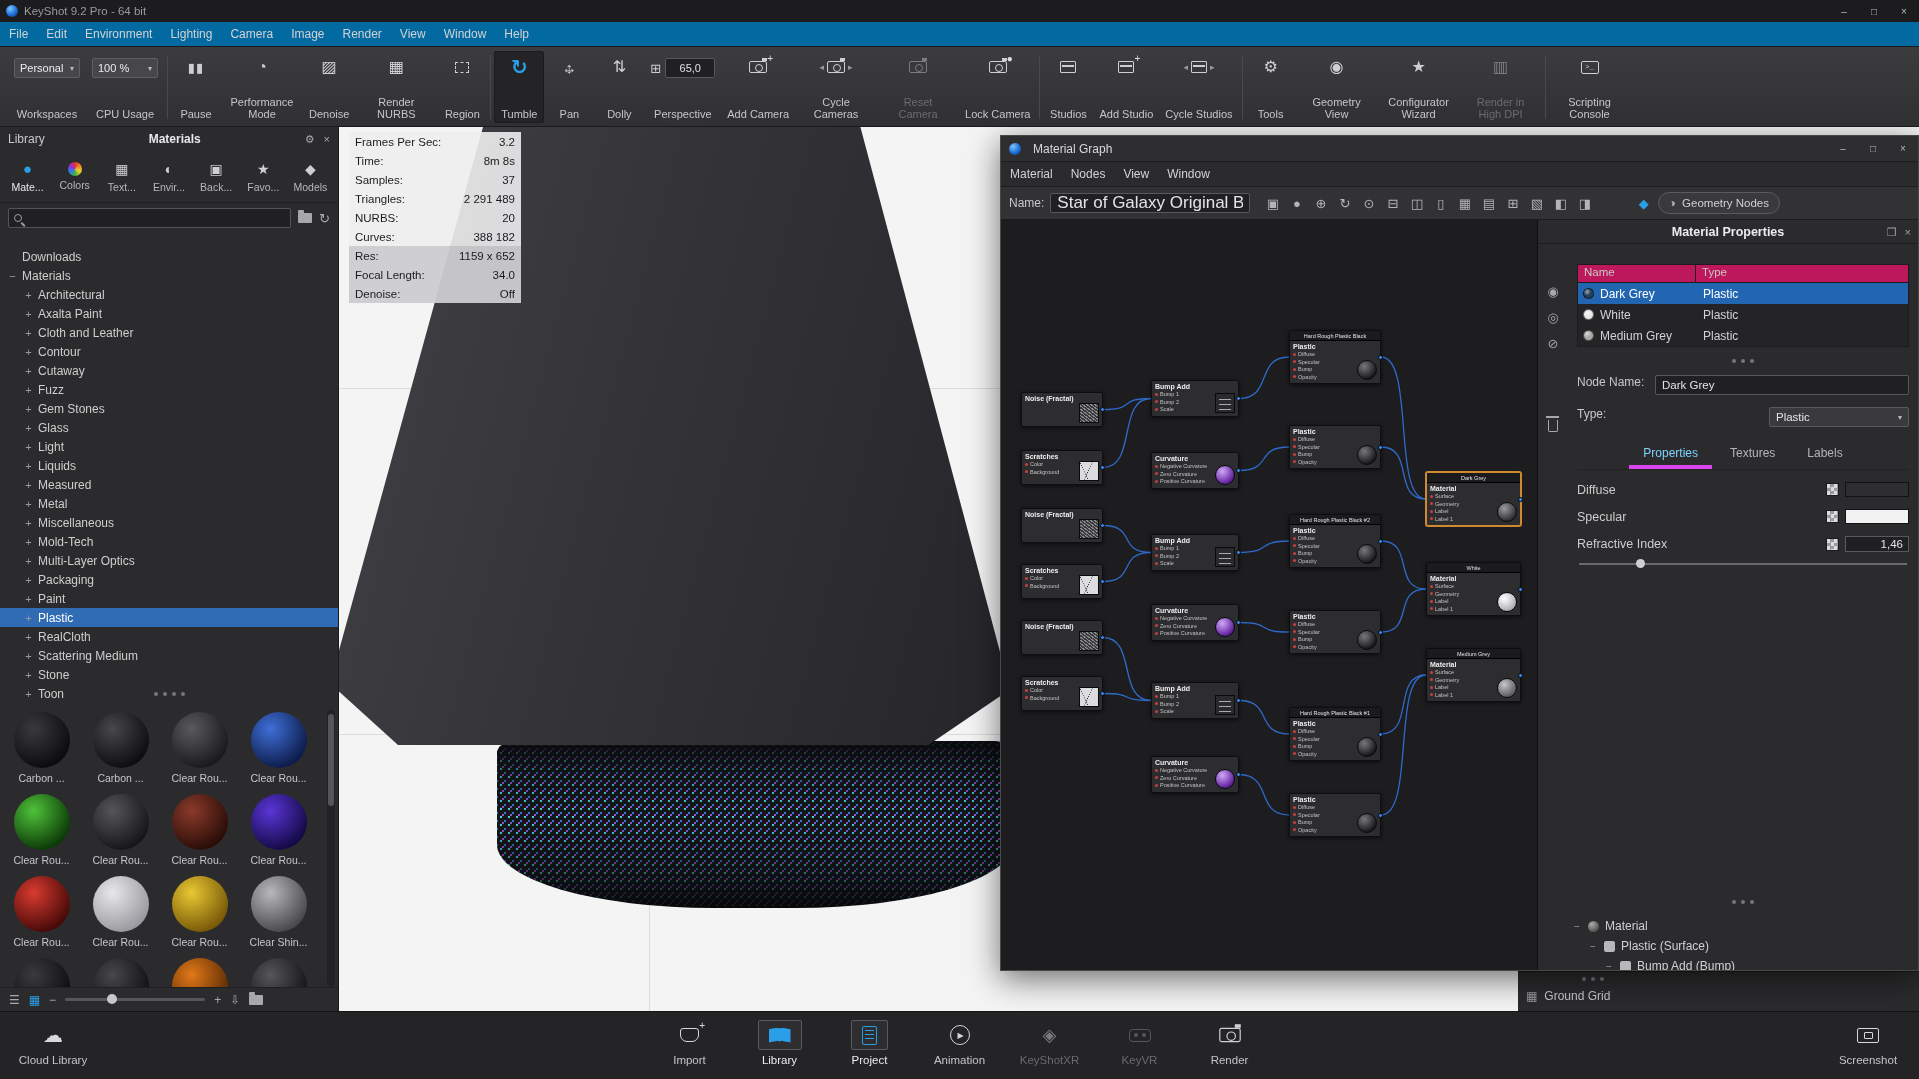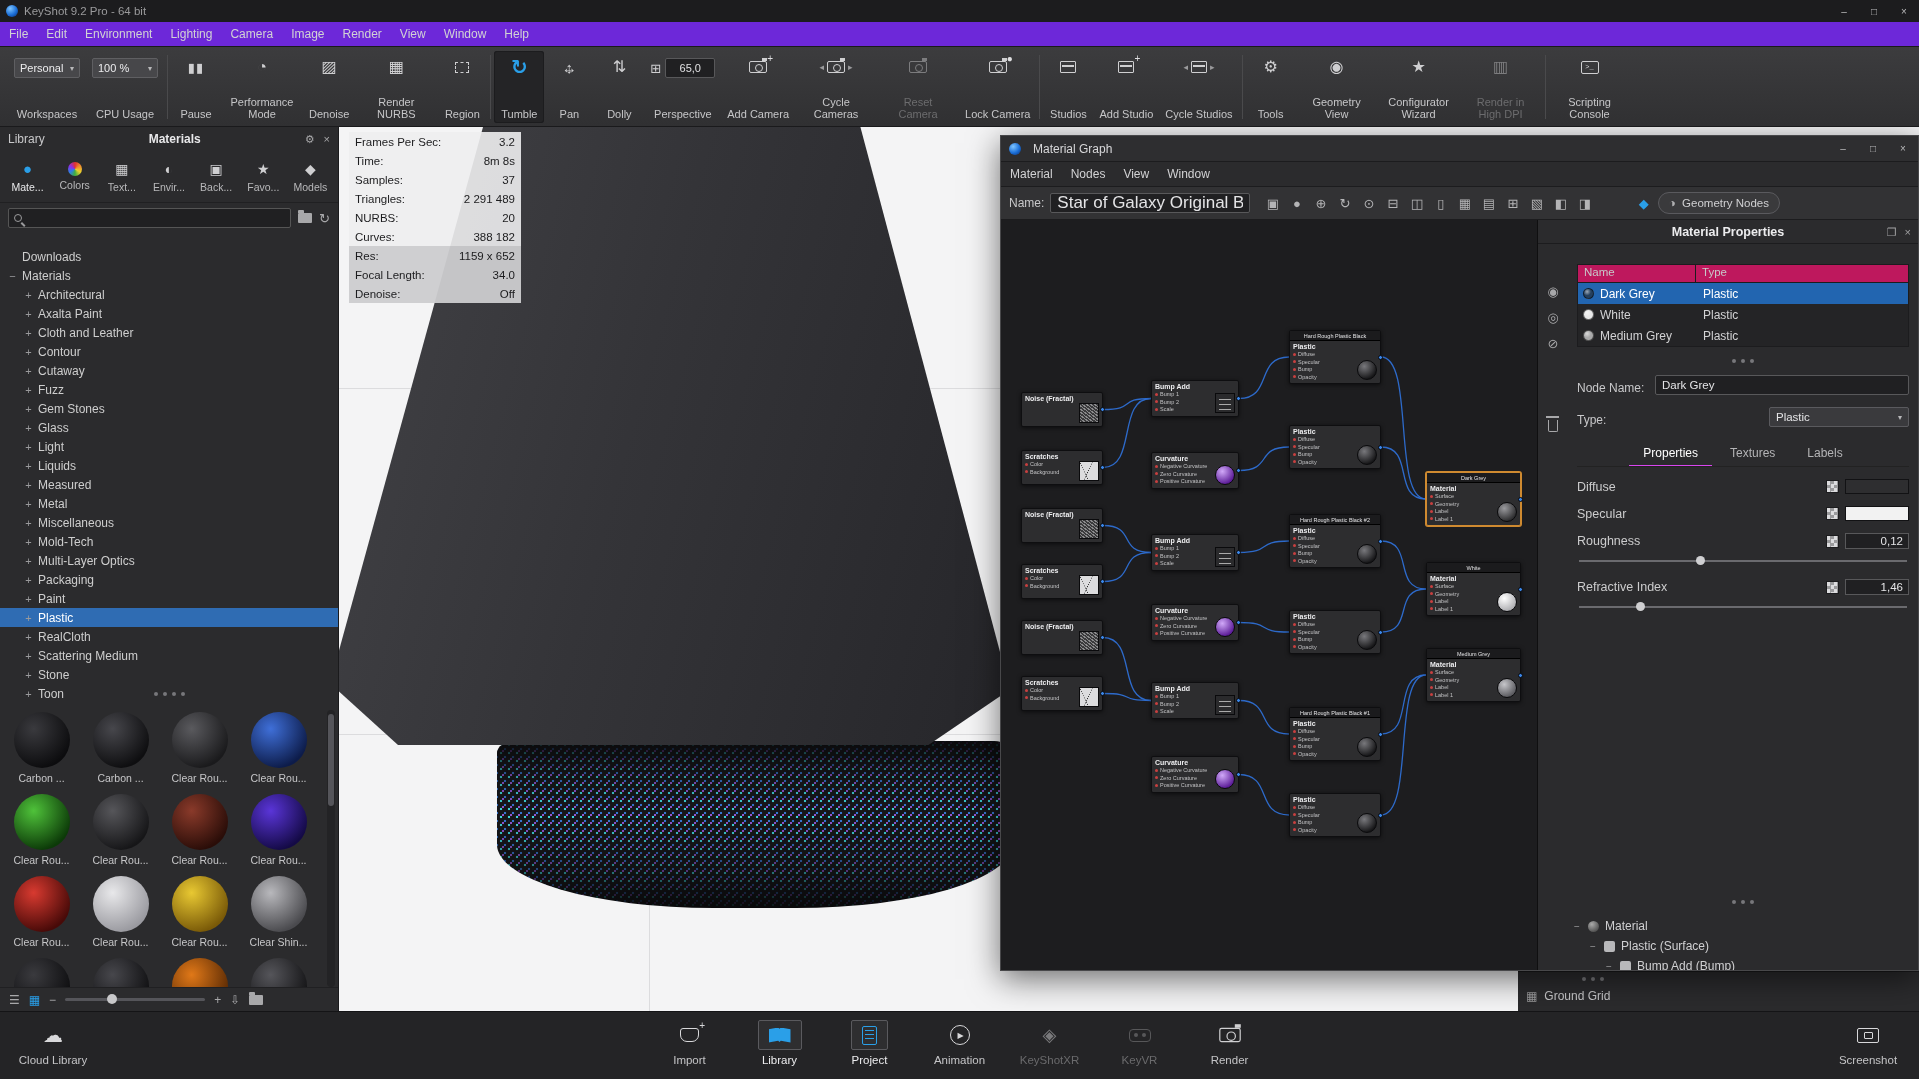--- a/index.html
+++ b/index.html
@@ -7,21 +7,21 @@
 .screen{position:relative;width:1919px;height:1079px;background:#2b2b2d;overflow:hidden;color:#ccc}
 
 
 .titlebar{position:absolute;left:0;top:0;right:0;height:22px;background:#1c1c1e;display:flex;align-items:center;padding-left:6px;z-index:6}
 .ks-logo{width:12px;height:12px;border-radius:50%;background:radial-gradient(circle at 35% 30%,#7ec4ff,#1b6fd8 55%,#0a2a6a);margin-right:6px;display:inline-block;flex:none}
 .title-text{font-size:11.5px;color:#9a9a9c}
 .winbtns{margin-left:auto;display:flex}
 .winbtn{width:30px;height:22px;display:flex;align-items:center;justify-content:center;font-size:10px;color:#b8b8ba}
 
 
-.menubar{position:absolute;left:0;top:22px;right:0;height:25px;background:#6d28d9;display:flex;align-items:center;border-bottom:1px solid #1a1a1c;z-index:6}
+.menubar{position:absolute;left:0;top:22px;right:0;height:25px;background:#0369a1;display:flex;align-items:center;border-bottom:1px solid #1a1a1c;z-index:6}
 .menu-item{padding:0 9px;font-size:12px;color:#d2d2d4}
 
 
 .toolbar{position:absolute;left:0;top:47px;right:0;height:80px;background:linear-gradient(#3c3c3e,#303032);display:flex;align-items:stretch;padding:4px 4px 3px 8px;border-bottom:1px solid #1a1a1c;z-index:6}
 .tb-item{display:flex;flex-direction:column;align-items:center;justify-content:space-between;padding:3px 6px;border-radius:3px;min-width:50px}
 .tb-item.active{background:#242426;box-shadow:inset 0 0 0 1px #1c1c1e}
 .tb-item.disabled .tb-label{color:#6c6c6e}
 .tb-item.disabled .gi,.tb-item.disabled .i-cam{opacity:.45}
 .tb-icon{height:26px;display:flex;align-items:center;justify-content:center}
 .tb-iconwrap{height:26px;display:flex;align-items:center;gap:3px}
@@ -180,27 +180,27 @@
 .mp-table{margin-top:20px;border:1px solid #1c1c1e;background:#242426}
 .mp-thead{display:flex;height:18px;background:#be185d;border-bottom:1px solid #1c1c1e;font-size:11.5px;color:#c8c8ca}
 .mp-thead span{padding:1px 6px}
 .mp-thead span:first-child{width:118px;border-right:1px solid #1c1c1e}
 .mp-row{display:flex;height:21px;align-items:center;font-size:12px;color:#d2d2d4}
 .mp-row.sel{background:#2265b0;color:#fff}
 .mp-cell-name{width:118px;display:flex;align-items:center;gap:6px;padding:0 5px;overflow:hidden;white-space:nowrap;flex:none}
 .mp-swatch{width:11px;height:11px;border-radius:50%;flex:none;border:1px solid rgba(0,0,0,.55)}
 .mp-cell-type{padding:0 7px;white-space:nowrap}
 .mp-dots{display:flex;justify-content:center;gap:5px;margin-top:12px}
-.mp-fieldrow{display:flex;align-items:flex-end;margin-top:12px;font-size:12px;color:#c8c8ca}
+.mp-fieldrow{display:flex;align-items:flex-start;margin-top:12px;font-size:12px;color:#c8c8ca}
 .mp-fieldrow label{width:78px;flex:none}
 .mp-input{flex:1;height:20px;background:#202022;border:1px solid #58585a;border-radius:2px;color:#e4e4e6;font-size:11.5px;padding:0 6px;font-family:inherit;min-width:0}
 .mp-select{margin-left:auto;width:140px;height:20px;background:#3a3a3d;border:1px solid #5a5a5e;border-radius:2px;display:flex;align-items:center;justify-content:space-between;padding:0 6px;font-size:11.5px;color:#e4e4e6}
 .mp-tabs{display:flex;justify-content:center;gap:4px;margin-top:16px;border-bottom:1px solid #222}
 .mp-tab{padding:3px 14px 5px;font-size:12px;color:#b4b4b6}
-.mp-tab.active{color:#ffffff;border-bottom:1px solid #d946ef}
+.mp-tab.active{color:#7dd3fc;border-bottom:4px solid #d946ef}
 .mp-field{margin-top:12px}
 .mp-frow{display:flex;align-items:center;font-size:12.5px;color:#cccccd}
 .mp-fright{margin-left:auto;display:flex;align-items:center;gap:6px}
 .checker{width:13px;height:13px;background:conic-gradient(#9a9a9c 25%,#dcdcde 0 50%,#9a9a9c 0 75%,#dcdcde 0);background-size:7px 7px;border:1px solid #1c1c1e}
 .mp-colorbox{width:64px;height:15px;border:1px solid #121214;display:block}
 .mp-valuebox{width:64px;height:16px;background:#202022;border:1px solid #58585a;color:#e4e4e6;font-size:11.5px;display:flex;align-items:center;justify-content:flex-end;padding:0 5px}
 .mp-slider{position:relative;height:12px;margin-top:6px}
 .mp-track{position:absolute;left:2px;right:2px;top:5px;height:2px;background:#6a6a6e}
 .mp-thumb{position:absolute;top:1px;width:9px;height:9px;border-radius:50%;background:#cfcfd1;margin-left:-4px}
 .mp-dots2{position:absolute;left:0;right:0;top:656px;display:flex;justify-content:center;gap:5px}
@@ -1333,33 +1333,20 @@
                 <div class="mp-frow">
                   <span class="mp-flabel">Specular</span>
                   <div class="mp-fright">
                     <span class="checker"></span>
                     <span class="mp-colorbox" style="background: rgb(242, 242, 242);"></span>
                   </div>
                 </div>
               </div>
               <div class="mp-field">
                 <div class="mp-frow">
-                  <span class="mp-flabel">Roughness</span>
-                  <div class="mp-fright">
-                    <span class="checker"></span>
-                    <span class="mp-valuebox">0,12</span>
-                  </div>
-                </div>
-                <div class="mp-slider">
-                  <div class="mp-track"></div>
-                  <div class="mp-thumb" style="left: 37%;"></div>
-                </div>
-              </div>
-              <div class="mp-field">
-                <div class="mp-frow">
                   <span class="mp-flabel">Refractive Index</span>
                   <div class="mp-fright">
                     <span class="checker"></span>
                     <span class="mp-valuebox">1,46</span>
                   </div>
                 </div>
                 <div class="mp-slider">
                   <div class="mp-track"></div>
                   <div class="mp-thumb" style="left: 19%;"></div>
                 </div>

